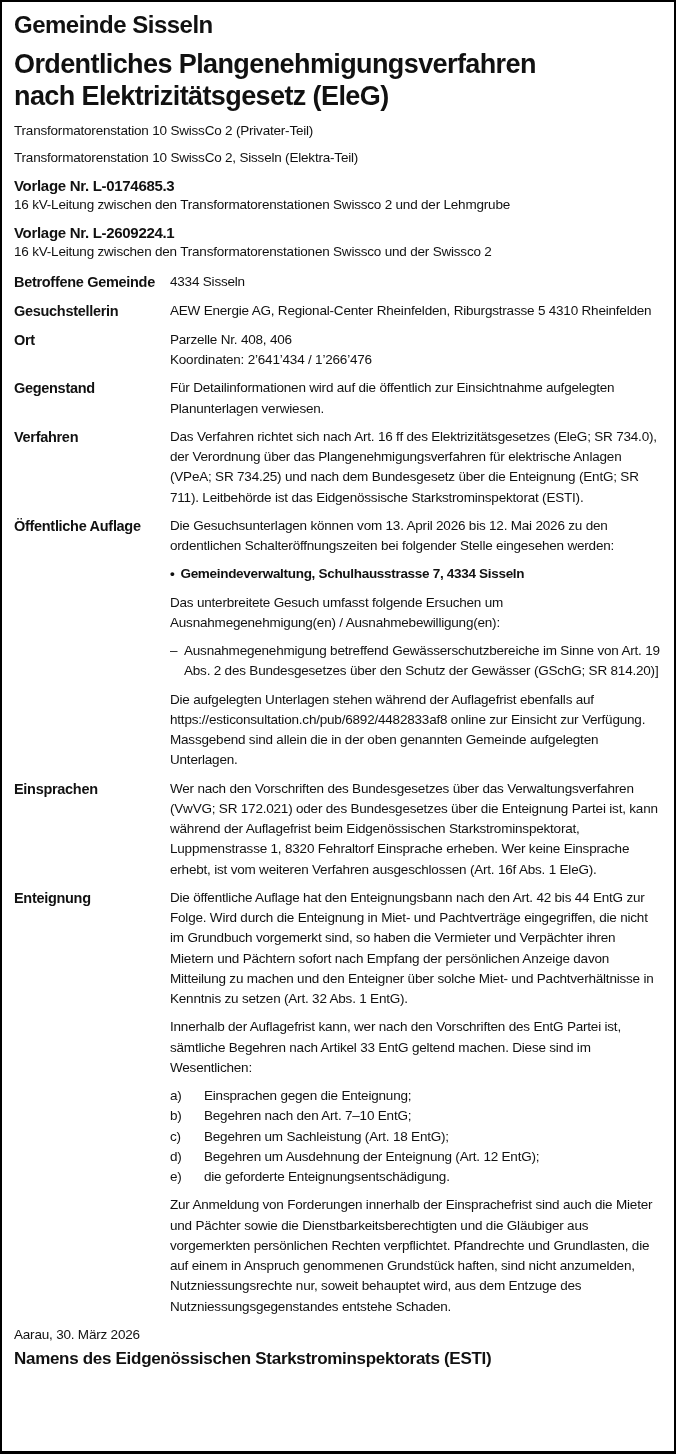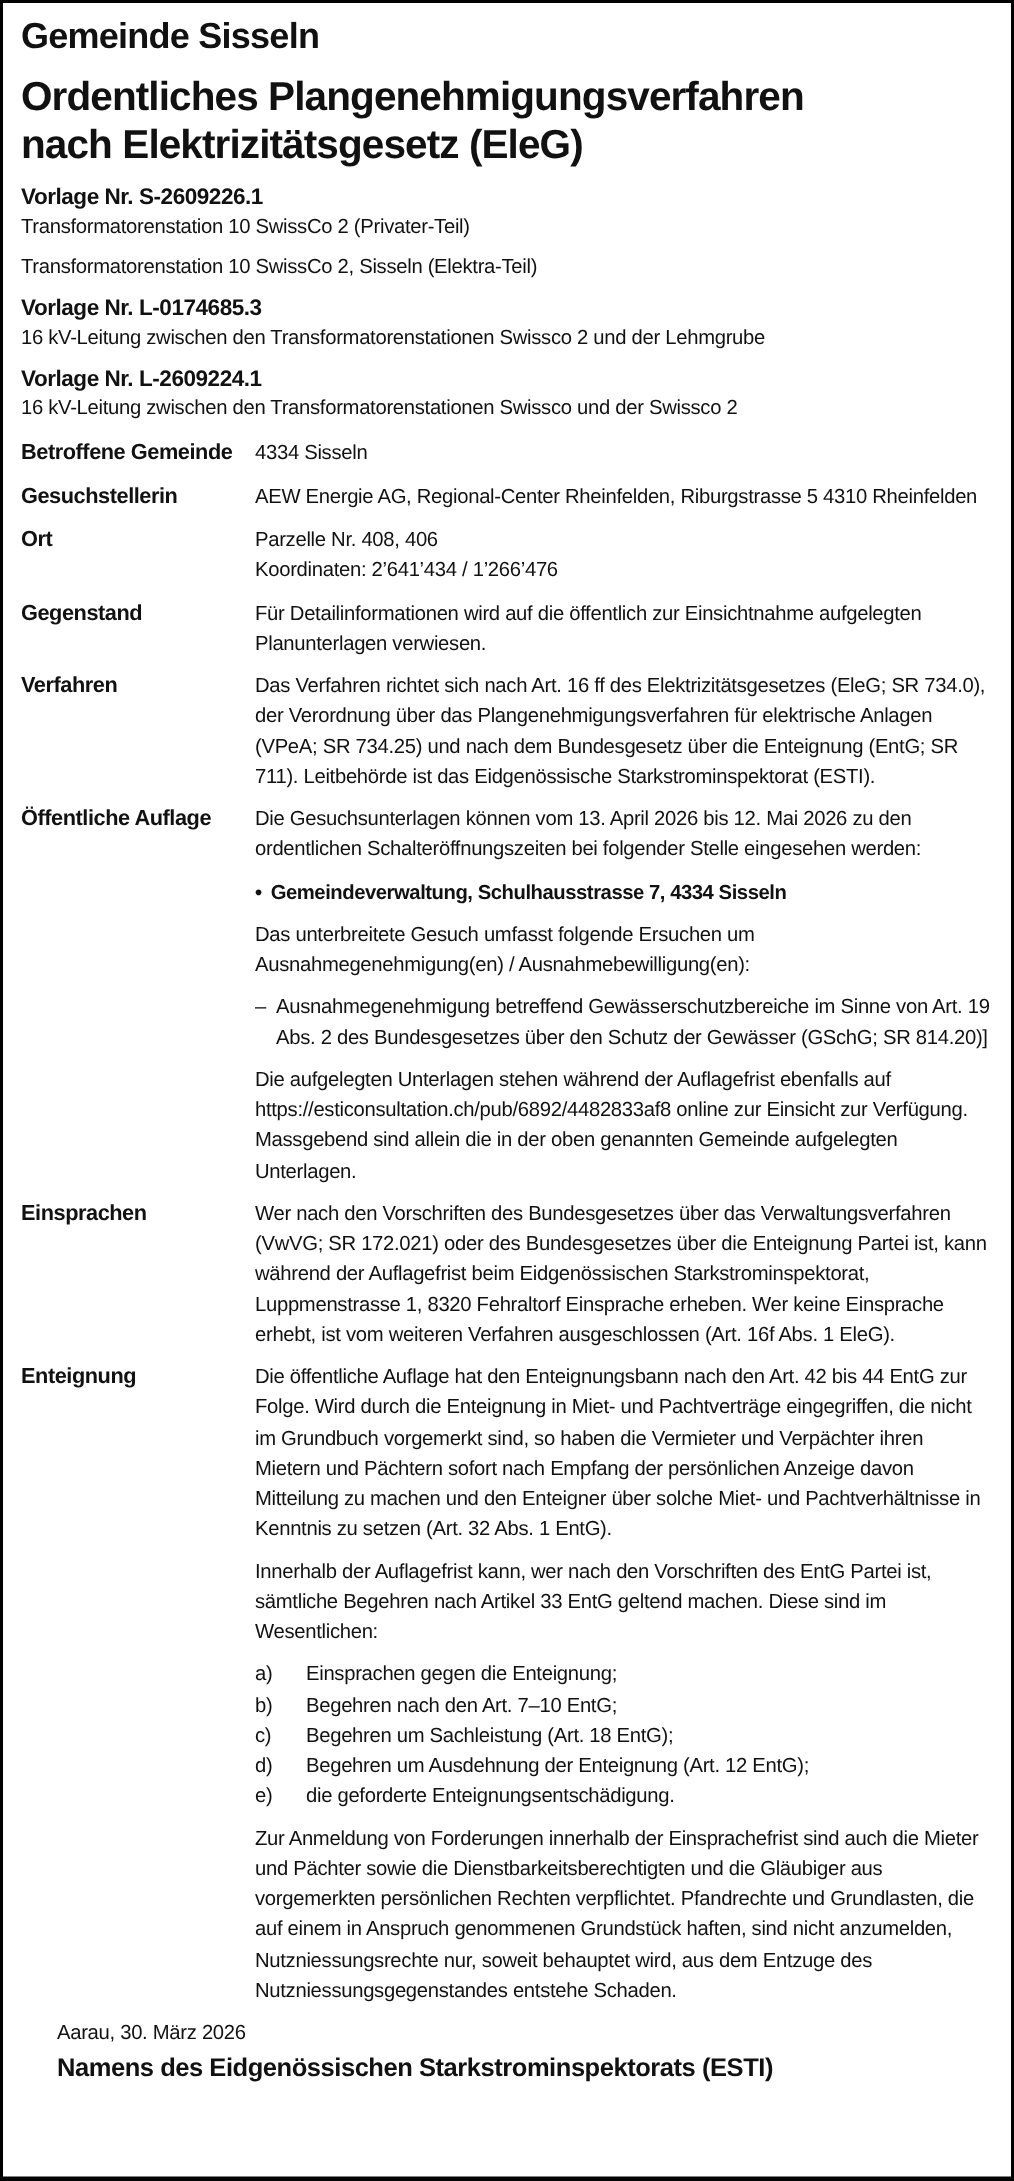--- a/index.html
+++ b/index.html
@@ -77,21 +77,21 @@
     display: grid;
     grid-template-columns: 14px 1fr;
     margin-bottom: 8px;
   }
   .claims-list { margin-bottom: 8px; }
   .claims-list .claim {
     display: grid;
     grid-template-columns: 34px 1fr;
   }
   
-  .footer { margin-top: 4px; margin-left: 24px; }
+  .footer { margin-top: 4px; }
   .footer-place-date { font-size: 13.5px; line-height: 1.55; }
   .footer-authority {
     font-size: 17px;
     font-weight: 700;
     letter-spacing: -0.3px;
     line-height: 1.5;
   }
   .footer-department { font-size: 13.5px; line-height: 1.5; }
 </style>
 </head>
@@ -102,21 +102,20 @@
   <div class="header">
     <div class="municipality">Gemeinde Sisseln</div>
     <div class="procedure-title">
       <span>Ordentliches Plangenehmigungsverfahren</span><br>
       <span>nach Elektrizitätsgesetz (EleG)</span>
     </div>
   </div>
 
   <div class="vorlagen">
     <div class="vorlage">
-      <div class="vorlage-number">Vorlage Nr. S-2609226.1</div>
       <div class="vorlage-desc">Transformatorenstation 10 SwissCo 2 (Privater-Teil)</div>
     </div>
     <div class="vorlage">
       <div class="vorlage-desc">Transformatorenstation 10 SwissCo 2, Sisseln (Elektra-Teil)</div>
     </div>
     <div class="vorlage">
       <div class="vorlage-number">Vorlage Nr. L-0174685.3</div>
       <div class="vorlage-desc">16 kV-Leitung zwischen den Transformatorenstationen Swissco 2 und der Lehmgrube</div>
     </div>
     <div class="vorlage">

